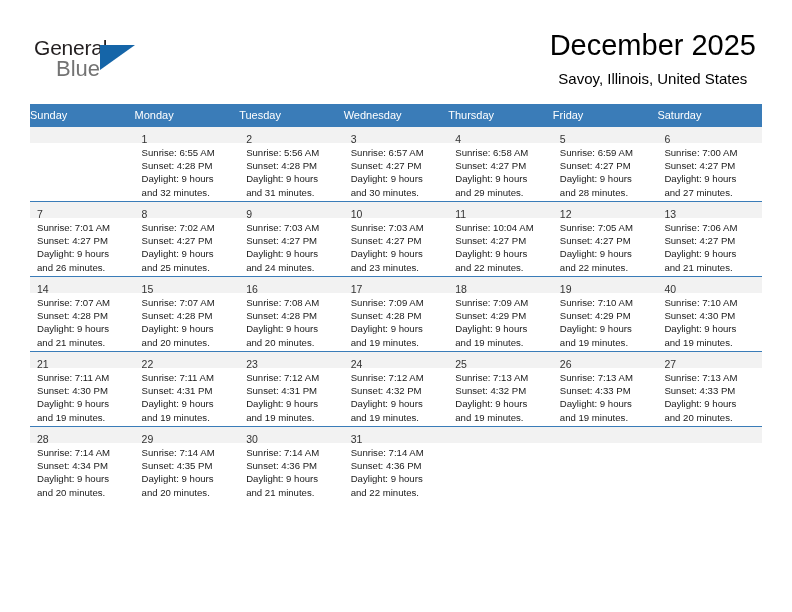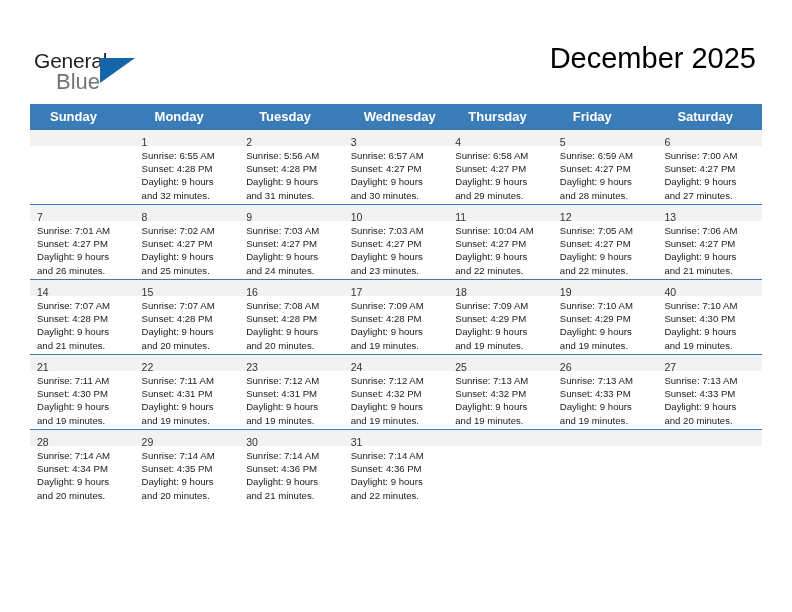--- a/index.html
+++ b/index.html
@@ -19,21 +19,21 @@
     position: relative;
     width: 792px;
     height: 612px;
     box-sizing: border-box;
   }
 
   
   .header {
     position: absolute;
     left: 0;
-    top: 13px;
+    top: 0;
     width: 792px;
     height: 124px;
   }
   .logo {
     position: absolute;
     left: 34px;
     top: 36px;
     width: 110px;
     height: 46px;
   }
@@ -91,24 +91,24 @@
     position: absolute;
     left: 30px;
     top: 104px;
     width: 732px;
     border-collapse: collapse;
     table-layout: fixed;
   }
   .calendar th {
     background: #3a7cb8;
     color: #ffffff;
-    font-size: 13px;
-    font-weight: bold;
+    font-size: 11px;
+    font-weight: normal;
     text-align: left;
-    padding: 5px 0 5px 20px;
+    padding: 5px 0 5px 0;
     height: 11px;
     border: none;
   }
   .calendar td {
     vertical-align: top;
     padding: 0;
     border-top: 1px solid #3a7cb8;
     height: 74px;
     background: #ffffff;
   }
@@ -147,20 +147,21 @@
   <div class="header">
 
     <div class="logo">
       <span class="logo-general">General</span>
       <span class="logo-tri"></span>
       <span class="logo-blue">Blue</span>
     </div>
 
     <div class="title-block">
       <div class="cal-title">December 2025</div>
+      <div class="cal-subtitle">Savoy, Illinois, United States</div>
     </div>
 
   </div>
 
   <table class="calendar">
     <thead>
       <tr id="weekday-row">
           <th>Sunday</th>
           <th>Monday</th>
           <th>Tuesday</th>

